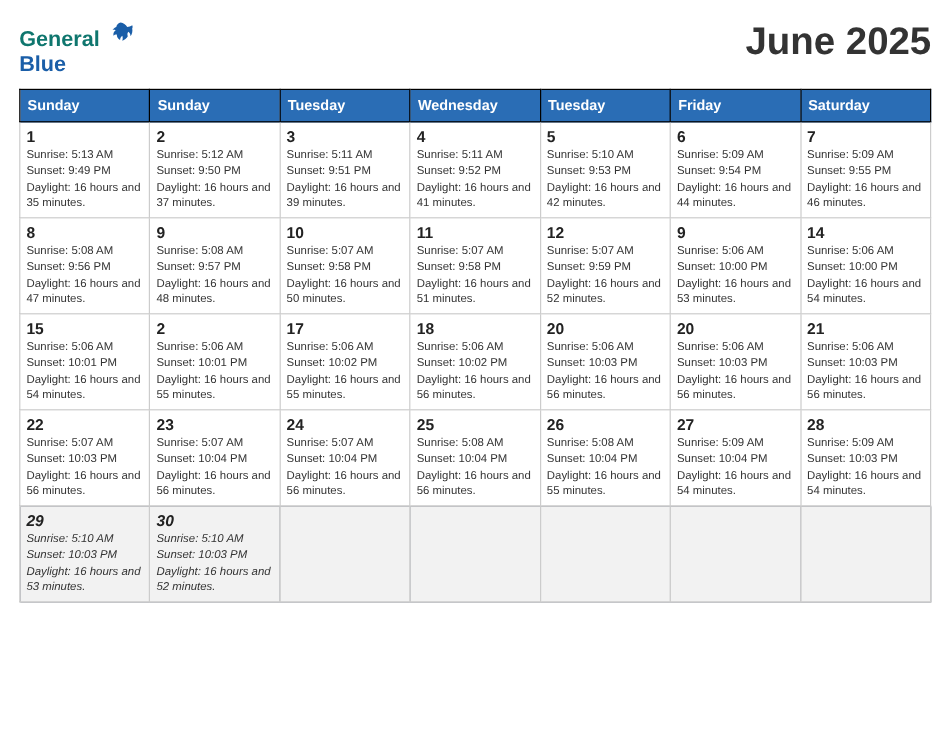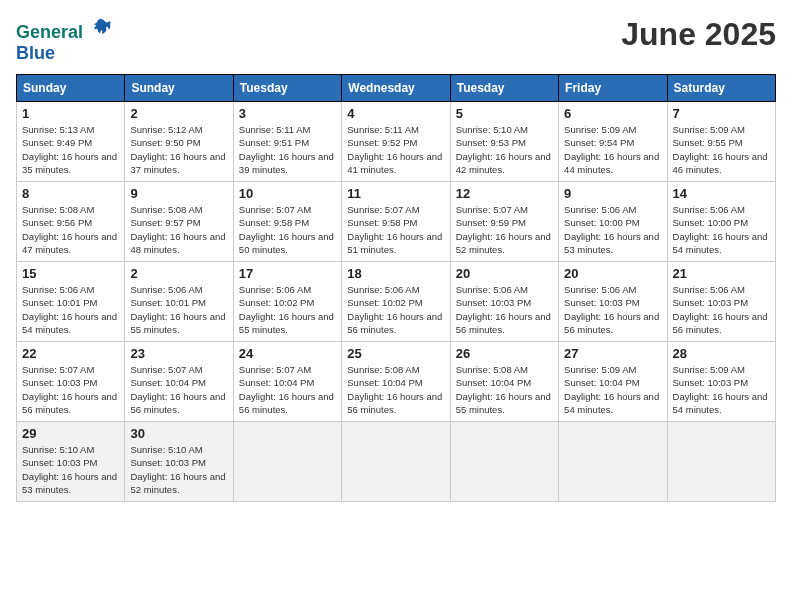--- a/index.html
+++ b/index.html
@@ -233,21 +233,21 @@
         </td>
         <td>
           <span class="day-num">27</span>
           <div class="day-info">Sunrise: 5:09 AM<br>Sunset: 10:04 PM<br>Daylight: 16 hours and 54 minutes.</div>
         </td>
         <td>
           <span class="day-num">28</span>
           <div class="day-info">Sunrise: 5:09 AM<br>Sunset: 10:03 PM<br>Daylight: 16 hours and 54 minutes.</div>
         </td>
       </tr>
-      <tr style="background-color: #0f172a;">
+      <tr style="background-color: #0f172a; font-style: italic;">
         <td>
           <span class="day-num">29</span>
           <div class="day-info">Sunrise: 5:10 AM<br>Sunset: 10:03 PM<br>Daylight: 16 hours and 53 minutes.</div>
         </td>
         <td>
           <span class="day-num">30</span>
           <div class="day-info">Sunrise: 5:10 AM<br>Sunset: 10:03 PM<br>Daylight: 16 hours and 52 minutes.</div>
         </td>
         <td class="empty-cell"></td>
         <td class="empty-cell"></td>

